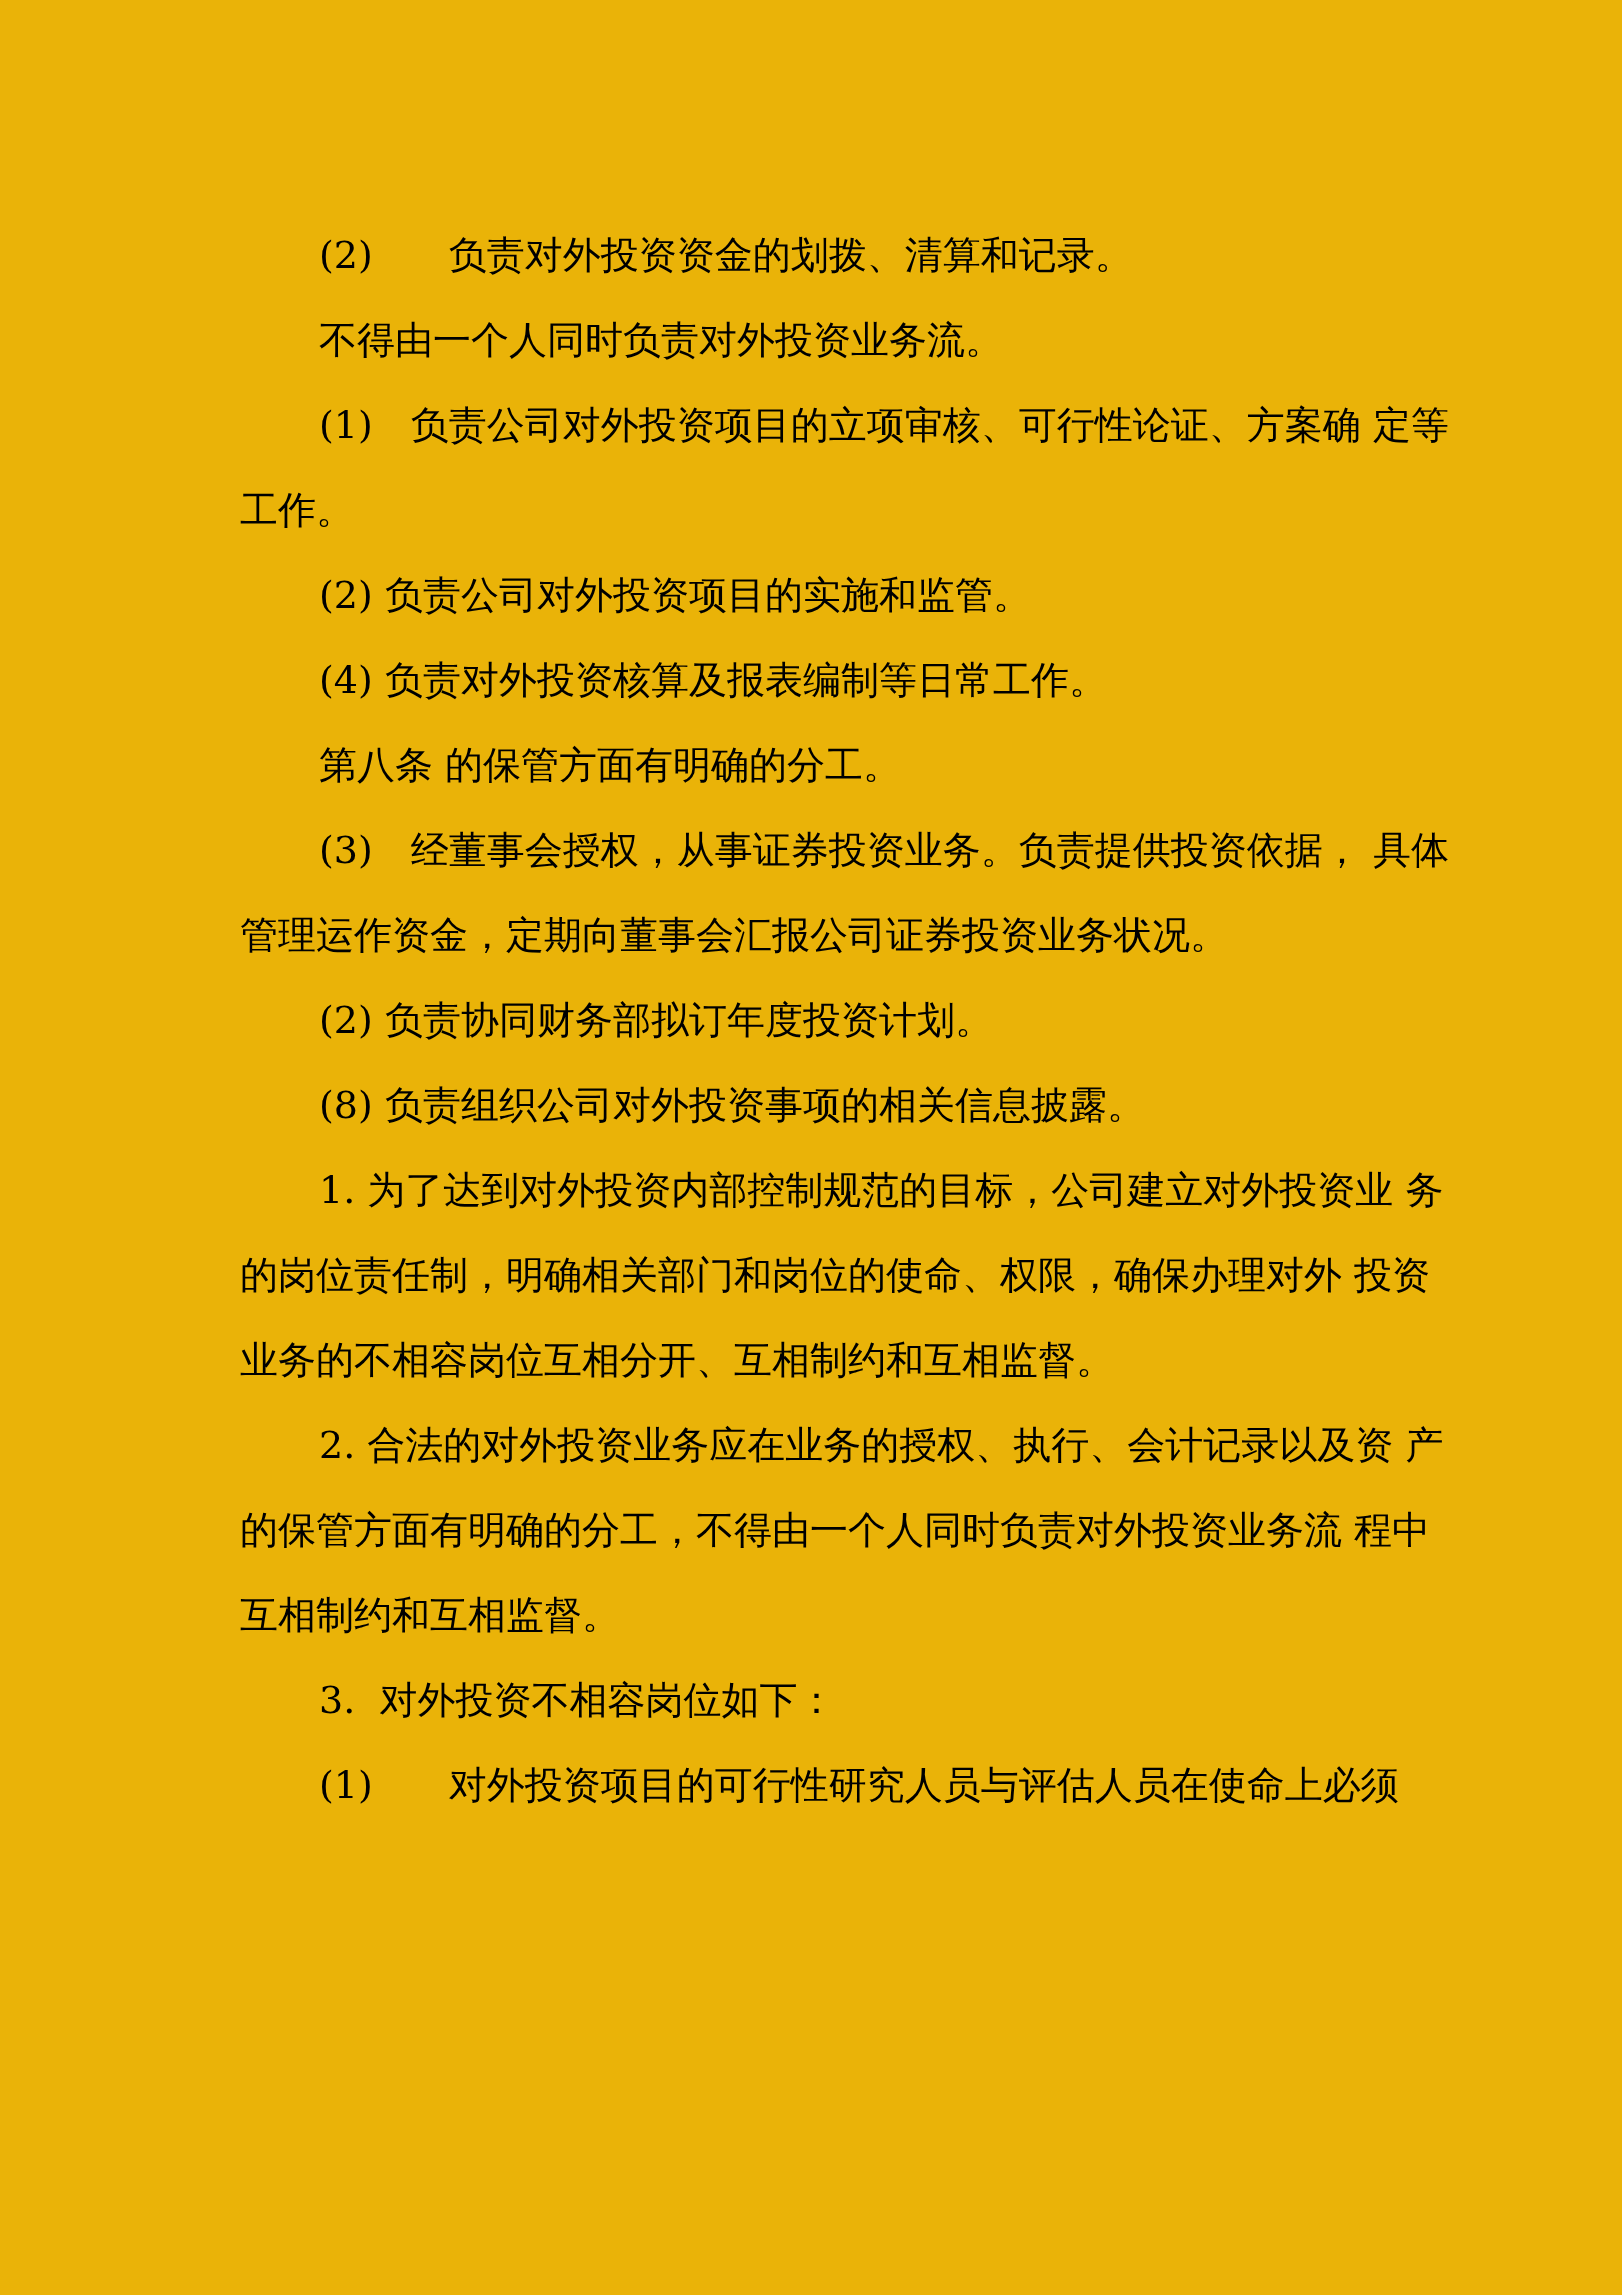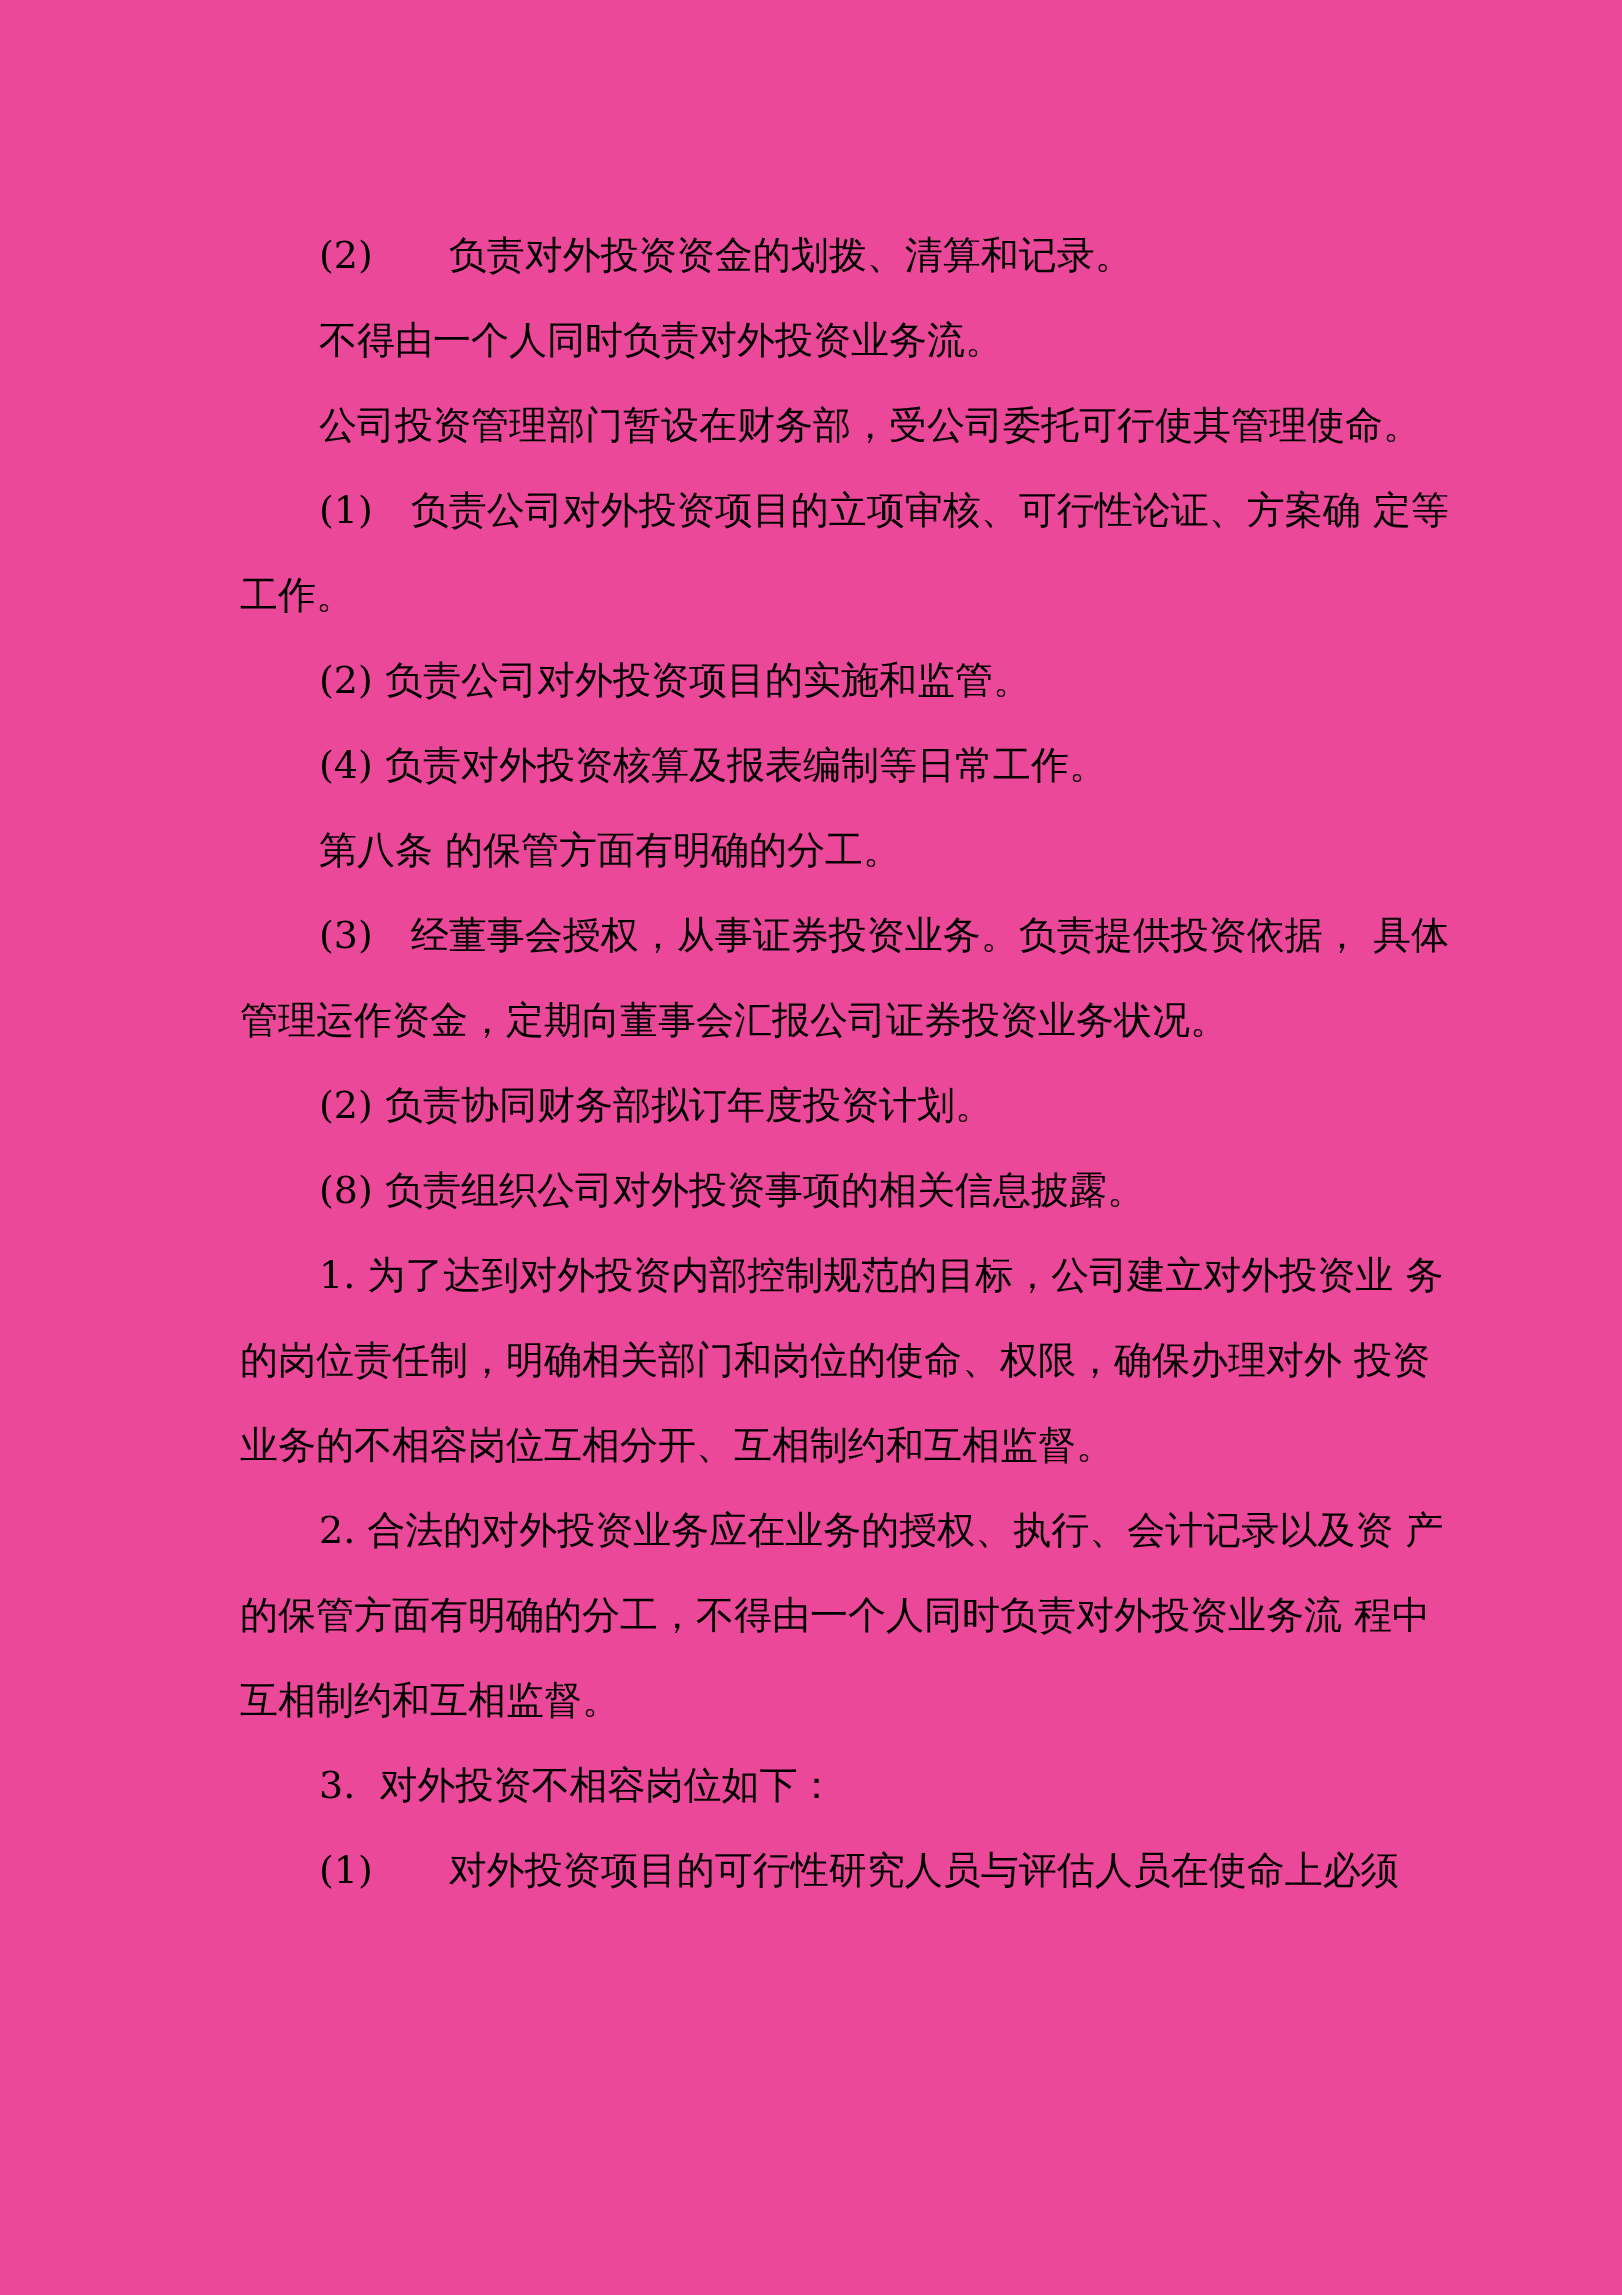--- a/index.html
+++ b/index.html
@@ -4,21 +4,21 @@
 <style>
   html, body {
     margin: 0;
     padding: 0;
     background: #ffffff;
   }
   .page {
     position: relative;
     width: 1623px;
     height: 2295px;
-    background: #ec4899;
+    background: #eab308;
     overflow: hidden;
     font-family: "DejaVu Serif", "Liberation Serif", serif;
   }
   .content {
     position: absolute;
     top: 213px;
     left: 240px;
     width: 1217px;
   }
   .line {
@@ -33,21 +33,20 @@
     padding-left: 79px;
   }
 </style>
 </head>
 <body>
 
 <div class="page">
   <div class="content">
       <div class="line indent">(2)　　负责对外投资资金的划拨、清算和记录。</div>
       <div class="line indent">不得由一个人同时负责对外投资业务流。</div>
-      <div class="line indent">公司投资管理部门暂设在财务部，受公司委托可行使其管理使命。</div>
       <div class="line indent">(1)　负责公司对外投资项目的立项审核、可行性论证、方案确 定等</div>
       <div class="line">工作。</div>
       <div class="line indent">(2) 负责公司对外投资项目的实施和监管。</div>
       <div class="line indent">(4) 负责对外投资核算及报表编制等日常工作。</div>
       <div class="line indent">第八条 的保管方面有明确的分工。</div>
       <div class="line indent">(3)　经董事会授权，从事证券投资业务。负责提供投资依据， 具体</div>
       <div class="line">管理运作资金，定期向董事会汇报公司证券投资业务状况。</div>
       <div class="line indent">(2) 负责协同财务部拟订年度投资计划。</div>
       <div class="line indent">(8) 负责组织公司对外投资事项的相关信息披露。</div>
       <div class="line indent">1. 为了达到对外投资内部控制规范的目标，公司建立对外投资业 务</div>

